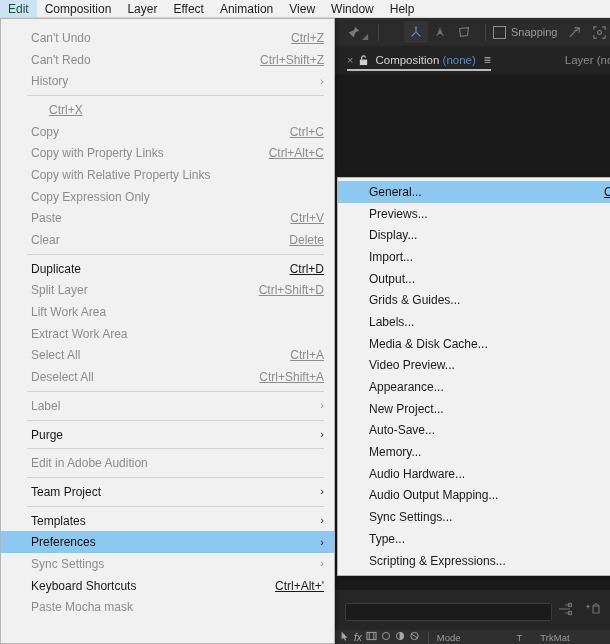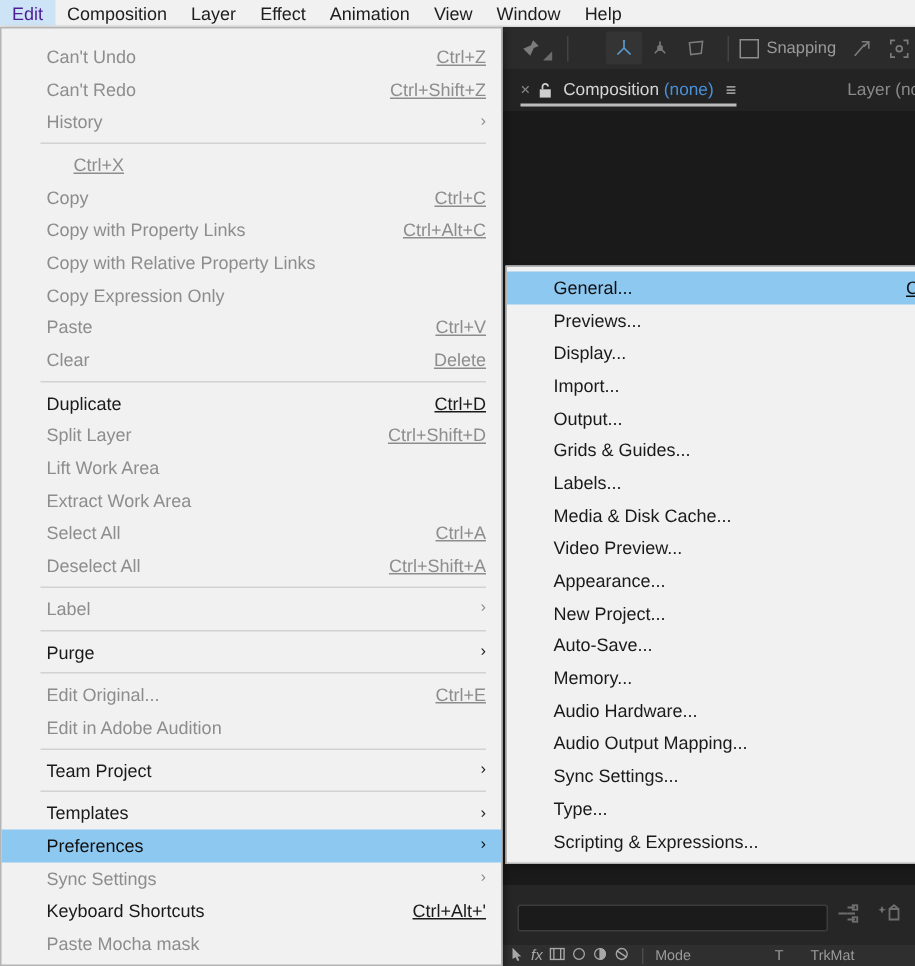--- a/index.html
+++ b/index.html
@@ -188,21 +188,21 @@
   }
   .menubar-item {
     padding: 0 8px;
     display: flex;
     align-items: center;
     white-space: nowrap;
     line-height: 1;
   }
   .menubar-item.selected {
     background: #cde4f7;
-    color: #4c1d95;
+    color: #14532d;
   }
 
   
   .menu-panel {
     position: absolute;
     background: #f1f1f1;
     border: 1px solid #b5b5b5;
     box-shadow: 2px 2px 4px rgba(0,0,0,0.28);
     box-sizing: border-box;
     padding: 2px 0;
@@ -472,24 +472,20 @@
       <span class="menu-label">Label</span>
       <span class="menu-arrow">›</span>
     </div>
     <div class="menu-sep"></div>
     <div class="menu-row enabled">
       <span class="menu-label">Purge</span>
       <span class="menu-arrow">›</span>
     </div>
     <div class="menu-sep"></div>
     <div class="menu-row disabled">
-      <span class="menu-label">Edit Original...</span>
-      <span class="menu-accel">Ctrl+E</span>
-    </div>
-    <div class="menu-row disabled">
       <span class="menu-label">Edit in Adobe Audition</span>
     </div>
     <div class="menu-sep"></div>
     <div class="menu-row enabled">
       <span class="menu-label">Team Project</span>
       <span class="menu-arrow">›</span>
     </div>
     <div class="menu-sep"></div>
     <div class="menu-row enabled">
       <span class="menu-label">Templates</span>

